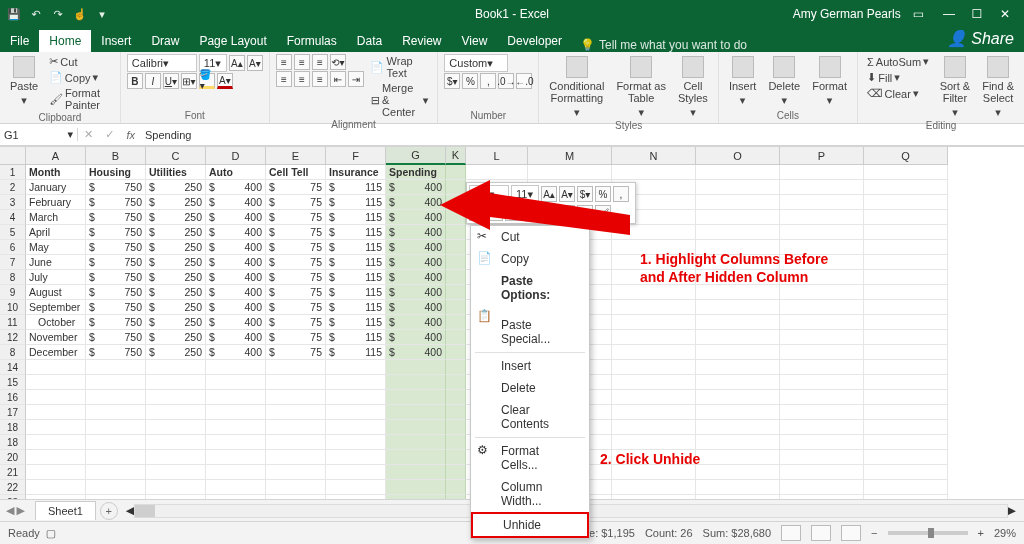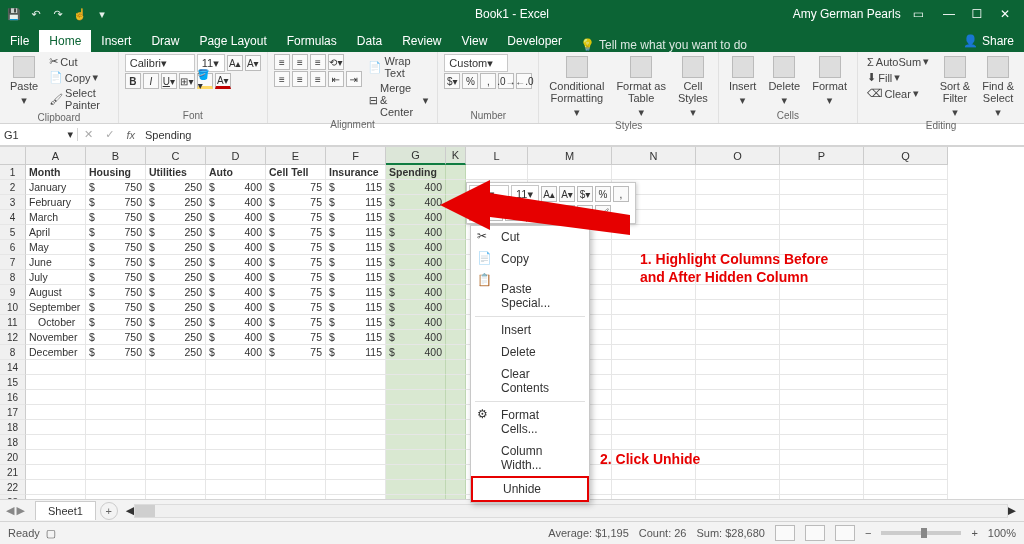--- a/index.html
+++ b/index.html
@@ -13,21 +13,21 @@
 .title-right { margin-left: auto; display: flex; align-items: center; gap: 12px; padding-right: 6px; font-size: 12px; }
 .win-btns { display: flex; gap: 2px; }
 .win-btn { width: 26px; height: 20px; display: flex; align-items: center; justify-content: center; }
 
 
 .tabs { height: 24px; background: #0c6435; display: flex; align-items: flex-end; color: #fff; }
 .tab { padding: 4px 10px; font-size: 12px; cursor: pointer; }
 .tab.file { background: #0c6435; }
 .tab.active { background: #fff; color: #0c6435; }
 .tell-me { margin-left: 8px; display: flex; align-items: center; gap: 4px; opacity: .85; font-size: 12px; }
-.share { margin-left: auto; padding: 4px 10px; font-size: 12px; }
+.share { margin-left: auto; padding: 4px 10px; font-size: 16px; font-style: italic; }
 
 
 .ribbon { height: 72px; background: #f3f3f3; border-bottom: 1px solid #d4d4d4; display: flex; }
 .group { border-right: 1px solid #e1e1e1; padding: 2px 6px 0; display: flex; flex-direction: column; align-items: center; }
 .group-body { flex: 1; display: flex; align-items: flex-start; gap: 4px; }
 .group-label { font-size: 10px; color: #666; padding-bottom: 2px; }
 .rbtn { display: flex; align-items: center; gap: 2px; padding: 1px 3px; font-size: 11px; color: #444; }
 .vcol { display: flex; flex-direction: column; gap: 1px; }
 .bigbtn { display: flex; flex-direction: column; align-items: center; gap: 2px; padding: 2px 4px; font-size: 11px; color: #444; text-align: center; line-height: 1.1; }
 .bigico { width: 22px; height: 22px; background: #ddd; border: 1px solid #bbb; }
@@ -127,21 +127,21 @@
   <div class="share">👤 <span>Share</span></div>
 </div>
 
 <div class="ribbon">
   <div class="group">
     <div class="group-body">
       <div class="bigbtn"><div class="bigico"></div><span>Paste</span>▾</div>
       <div class="vcol">
         <div class="rbtn">✂ <span>Cut</span></div>
         <div class="rbtn">📄 <span>Copy</span> ▾</div>
-        <div class="rbtn">🖌 <span>Select Painter</span></div>
+        <div class="rbtn">🖌 <span>Format Painter</span></div>
       </div>
     </div>
     <div class="group-label">Clipboard</div>
   </div>
   <div class="group">
     <div class="group-body">
         <div class="vcol">
       <div class="fmtrow">
         <div class="font-box"><span>Calibri</span> ▾</div>
         <div class="size-box"><span>11</span> ▾</div>
@@ -904,21 +904,21 @@
     <span>Count: 26</span>
     <span>Sum: $28,680</span>
     <span class="viewbtn"></span>
     <span class="viewbtn"></span>
     <span class="viewbtn"></span>
     <span>−</span>
     <div class="zoom-slider">
         <div class="zoom-thumb"></div>
       </div>
     <span>+</span>
-    <span>100%</span>
+    <span>29%</span>
   </div>
 </div>
 
 <div class="minitb" style="left:466px; top:182px">
   <div class="row1">
     <div class="font-box" style="width:40px"><span>ibri</span>▾</div>
     <div class="size-box"><span>11</span>▾</div>
     <span class="sq">A▴</span>
     <span class="sq">A▾</span>
     <span class="sq">$▾</span>
@@ -937,20 +937,21 @@
     <span class="sq">A▾</span>
     <span class="sq">.0→</span>
     <span class="sq">←.0</span>
     <span class="sq">🖌</span>
   </div>
 </div>
 
 <div class="ctx" style="left:470px; top:225px; width:120px" id="ctxmenu">
     <div class="ctx-row"><span class="ci">✂</span><span>Cut</span></div>
     <div class="ctx-row"><span class="ci">📄</span><span>Copy</span></div>
+    <div class="ctx-row"><span style="font-weight: bold;">Paste Options:</span></div>
     <div class="ctx-row"><span class="ci">📋</span><span></span></div>
     <div class="ctx-row"><span>Paste Special...</span></div>
     <div class="ctx-sep"></div>
     <div class="ctx-row"><span>Insert</span></div>
     <div class="ctx-row"><span>Delete</span></div>
     <div class="ctx-row"><span>Clear Contents</span></div>
     <div class="ctx-sep"></div>
     <div class="ctx-row"><span class="ci">⚙</span><span>Format Cells...</span></div>
     <div class="ctx-row"><span>Column Width...</span></div>
     <div class="ctx-row unhide-box"><span>Unhide</span></div>

